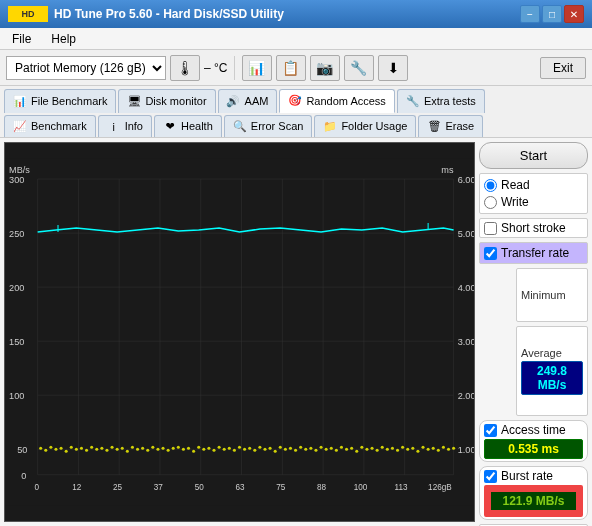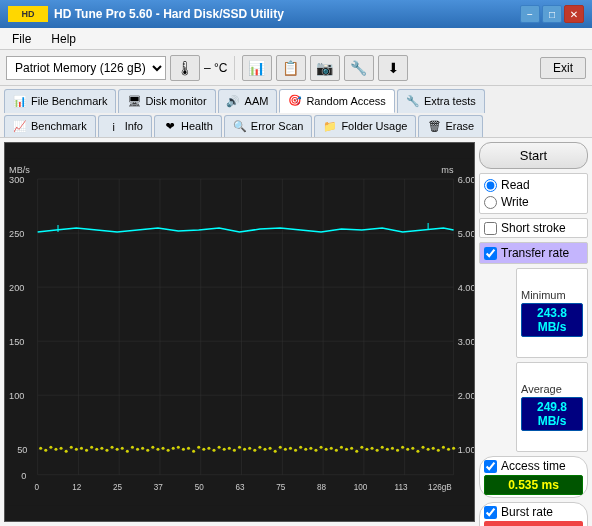--- a/index.html
+++ b/index.html
@@ -252,21 +252,21 @@
       font-size: 12px;
       font-weight: bold;
       margin-top: 2px;
     }
     .stat-value.cyan { background: #000080; color: #00ffff; border: 1px solid #0055aa; }
     .stat-value.green { background: #004400; color: #84cc16; border: 7px solid #ef4444; }
     .stat-value.yellow { background: #005500; color: #ffff00; border: 1px solid #007700; }
     .access-time-box {
       background: white;
       border: 1px solid #ccc;
-      border-radius: 14px;
+      border-radius: 8px;
       padding: 2px 4px;
     }
     .cpu-usage-box {
       background: white;
       border: 1px solid #ccc;
       border-radius: 2px;
       padding: 2px 4px;
     }
     .checkbox-section {
       background: #c4b5fd;
@@ -536,21 +536,20 @@
 
     <div class="checkbox-section">
       <label class="checkbox-item">
         <input type="checkbox" checked="" style="">
         <span>Transfer rate</span>
       </label>
     </div>
 
     <div class="stat-box">
       <div class="stat-label">Minimum</div>
-      <div class="stat-value cyan">243.8 MB/s</div>
     </div>
 
 
     <div class="stat-box">
       <div class="stat-label">Average</div>
       <div class="stat-value cyan">249.8 MB/s</div>
     </div>
 
     <div class="access-time-box">
       <label class="checkbox-item">

